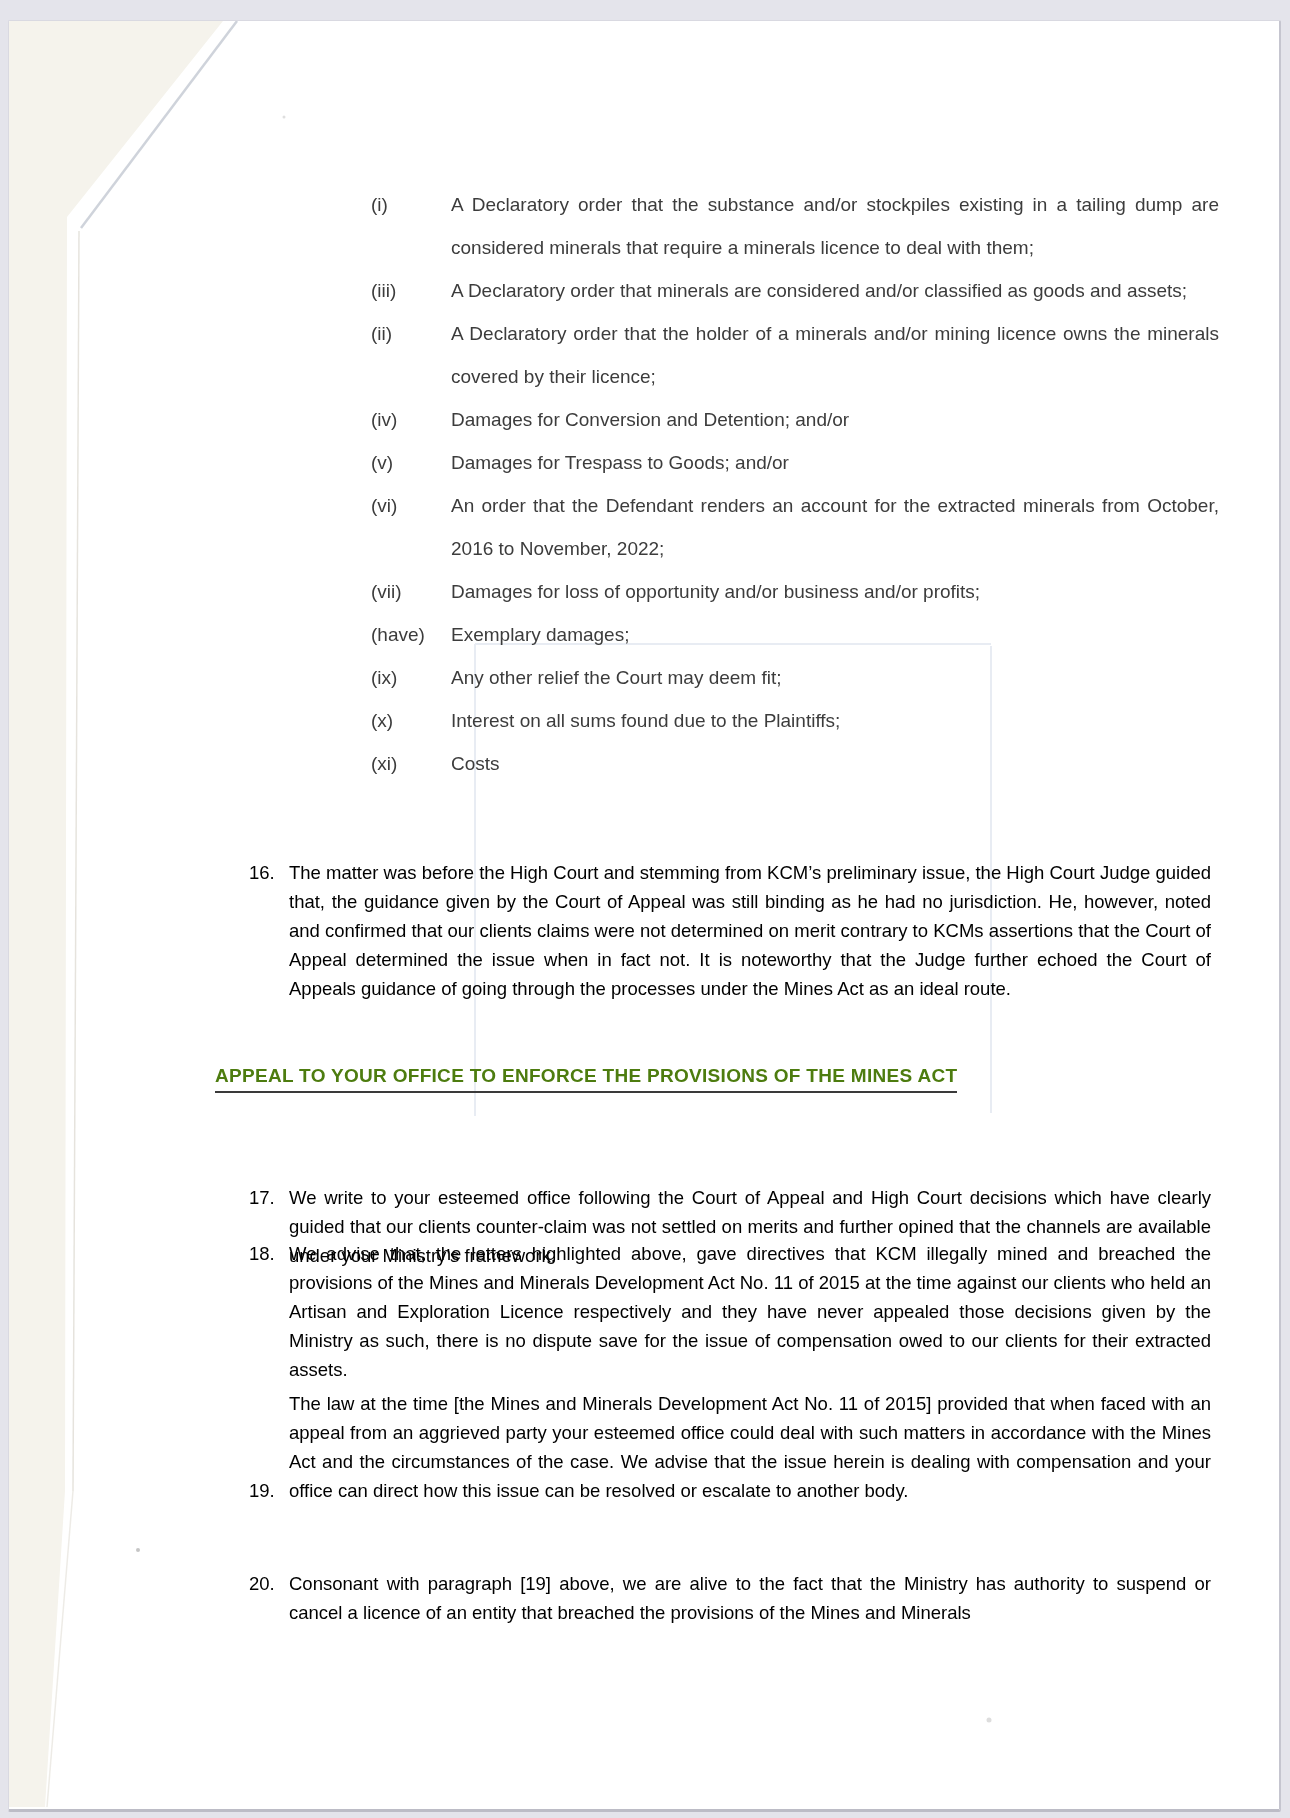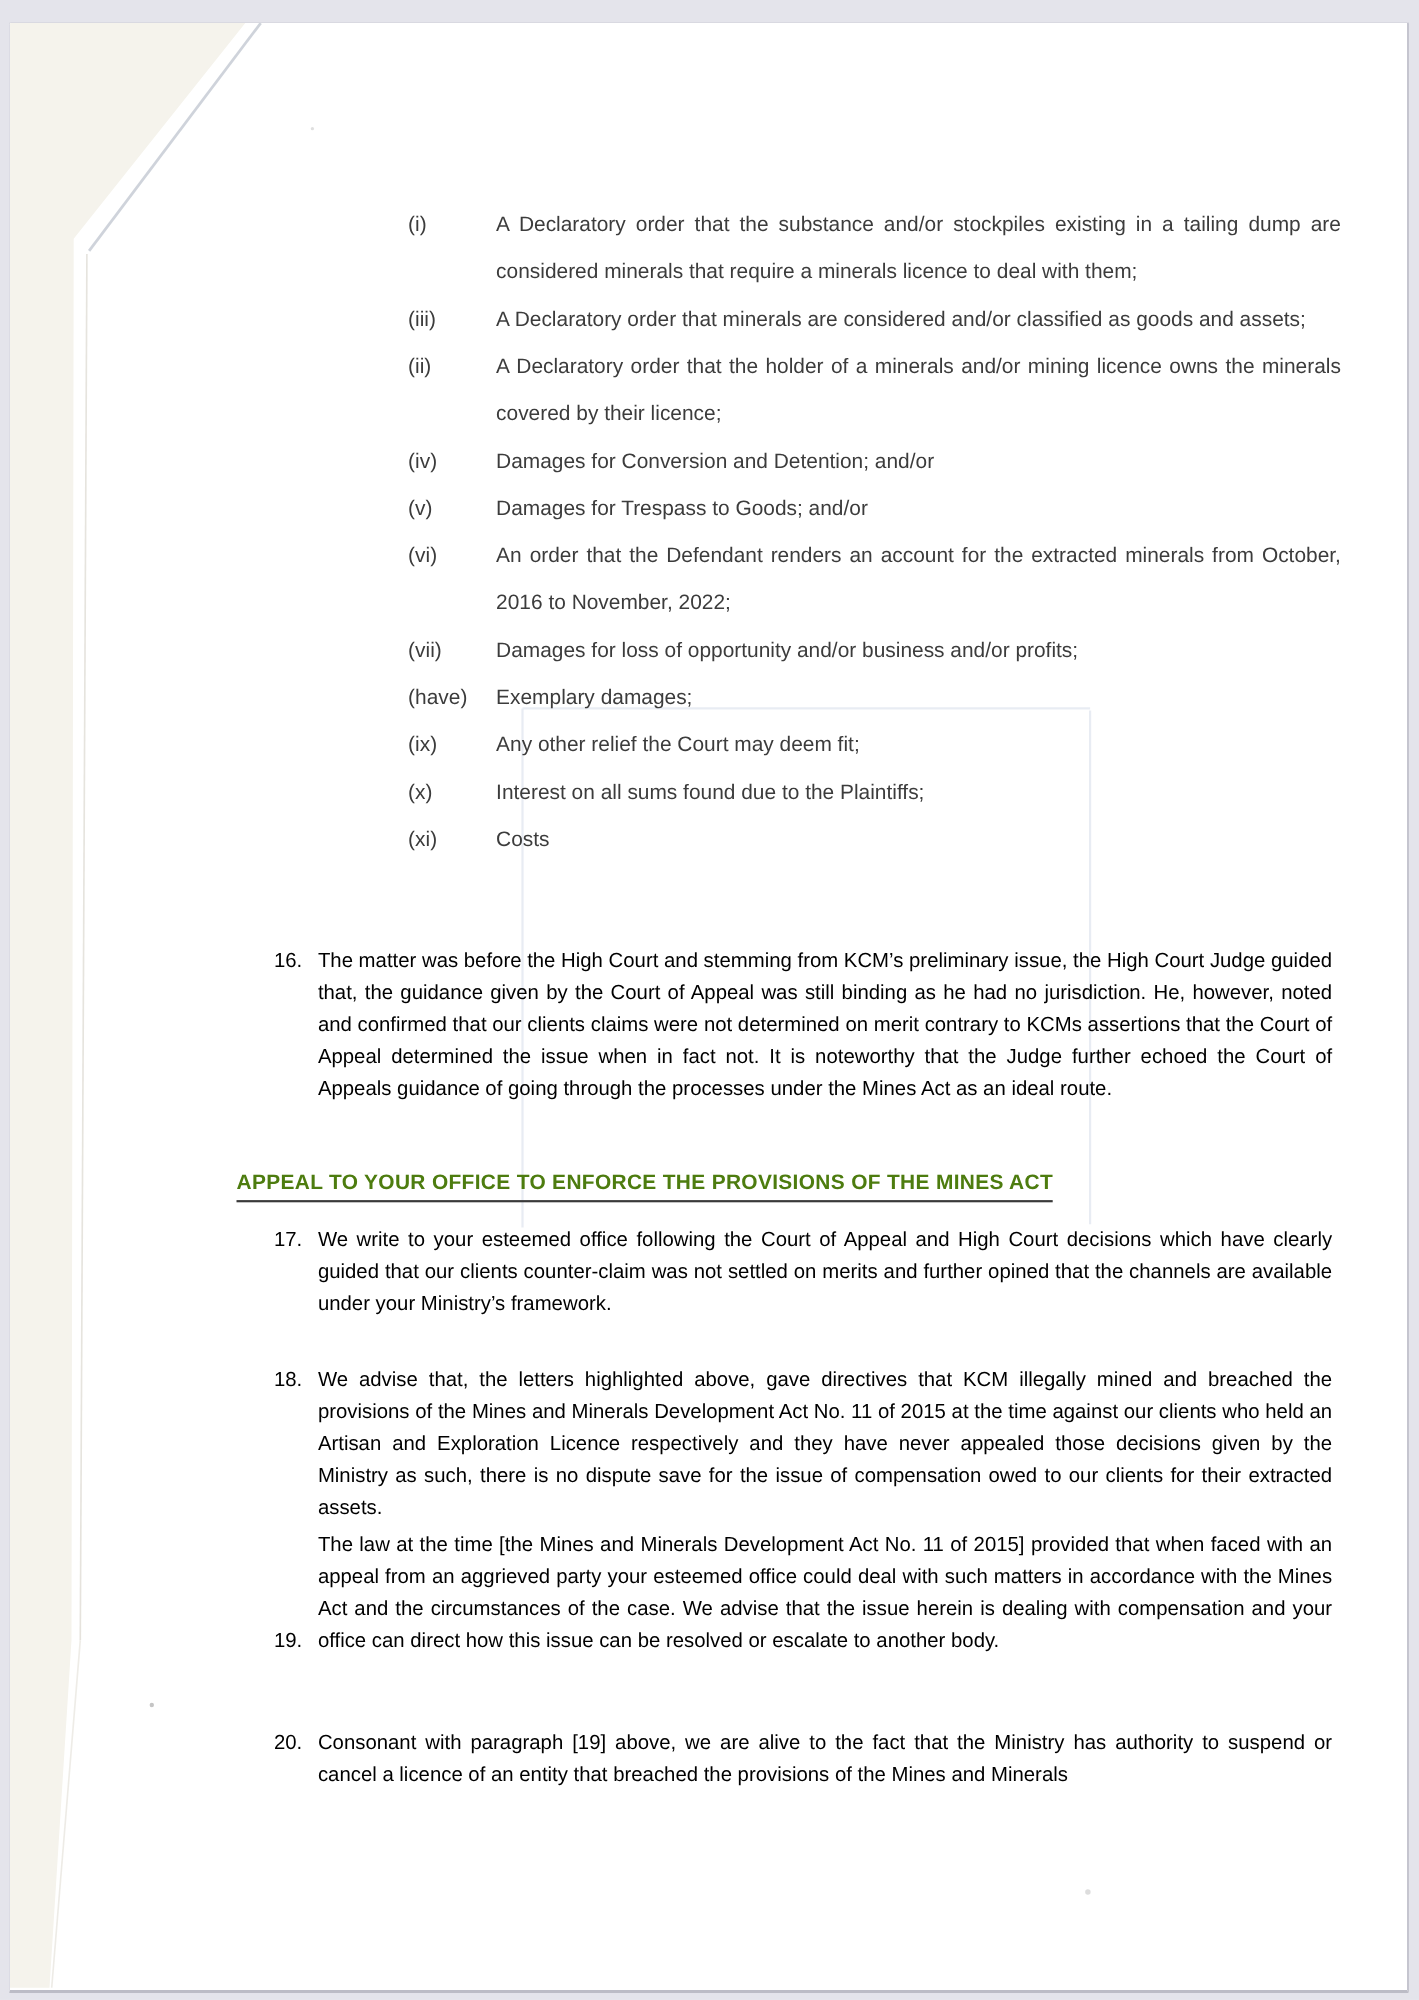--- a/index.html
+++ b/index.html
@@ -71,21 +71,21 @@
     line-height: 29px;
   }
   .para .pnum {
     flex: 0 0 40px;
   }
   .para .ptext {
     flex: 1 1 auto;
     text-align: justify;
   }
   #p16 { left: 240px; top: 837px;  width: 962px; }
-  #p17 { left: 240px; top: 1091px; width: 962px; }
+  #p17 { left: 240px; top: 1162px; width: 962px; }
   #p18 { left: 240px; top: 1218px; width: 962px; }
   #p19 { left: 240px; top: 1368px; width: 962px; align-items: flex-end; }
   #p20 { left: 240px; top: 1548px; width: 962px; }
   
   .heading {
     position: absolute;
     left: 206px;
     top: 1044px;
     margin: 0;
     font-size: 19px;

